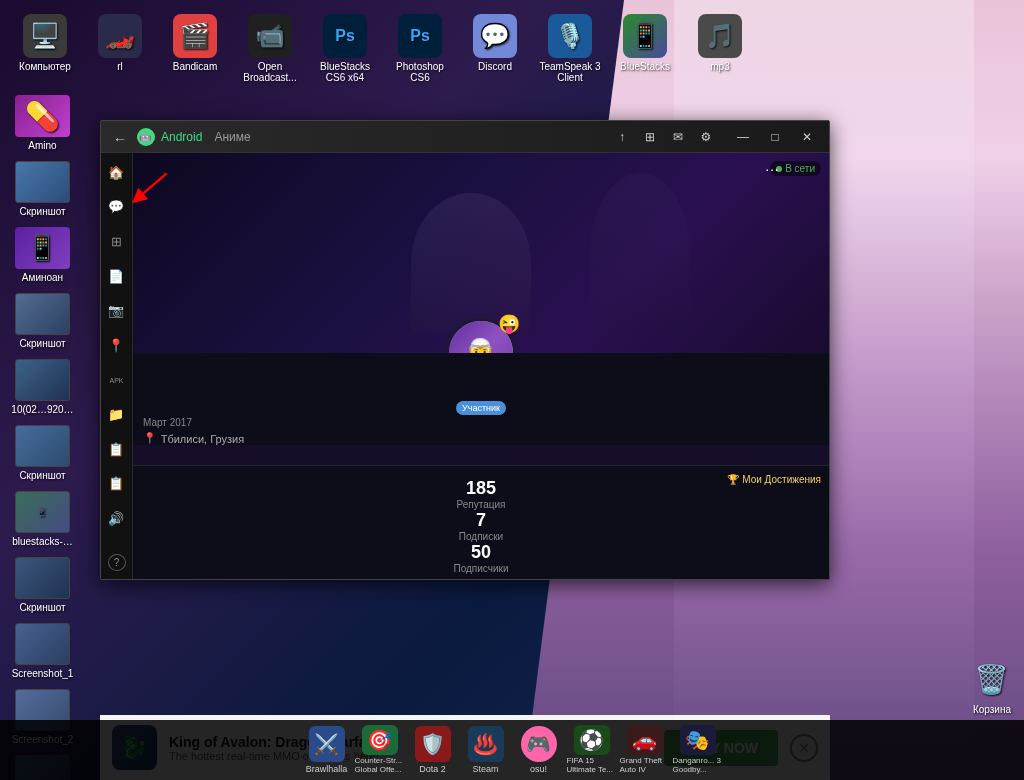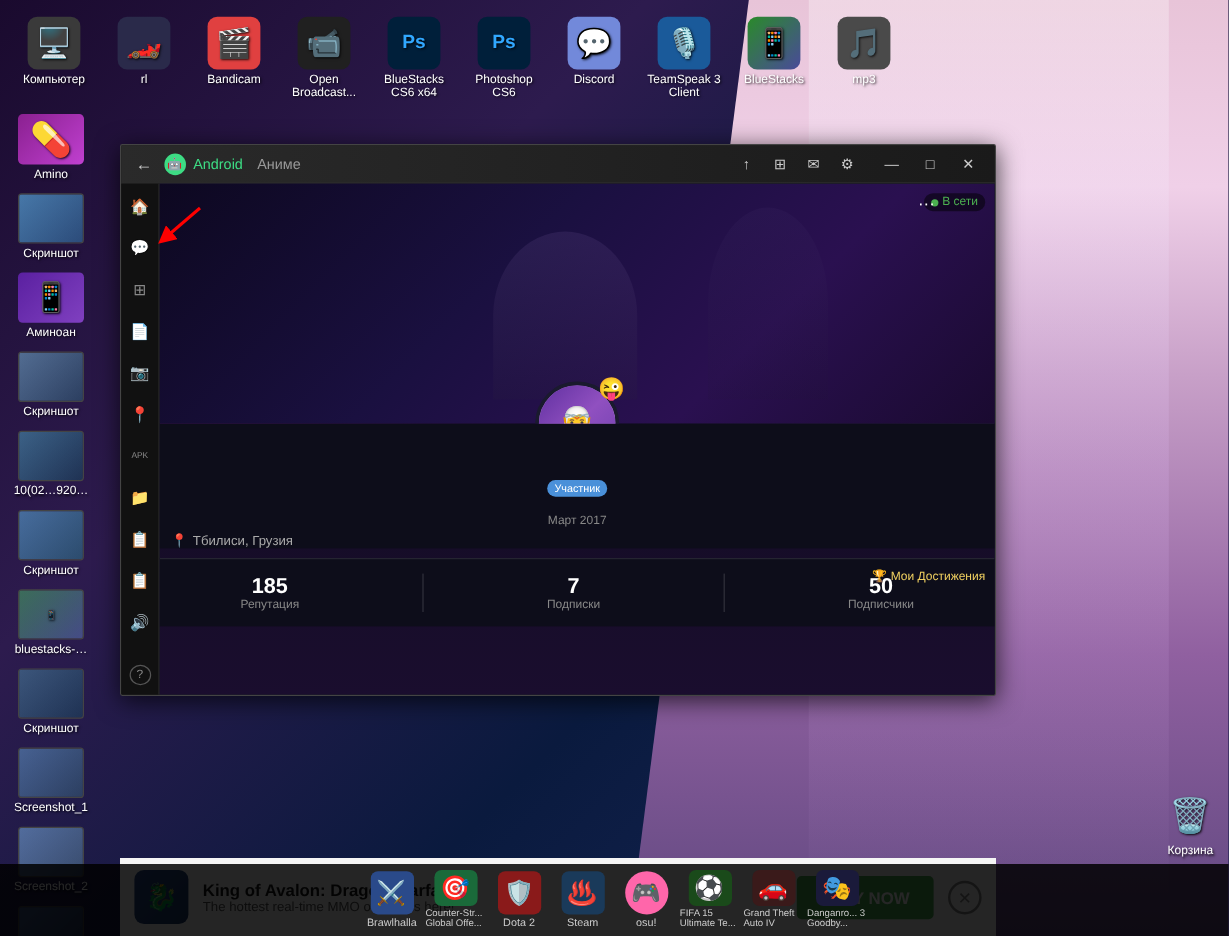--- a/index.html
+++ b/index.html
@@ -345,22 +345,21 @@
       font-size: 9px;
       padding: 2px 6px;
       border-radius: 10px;
       display: inline-block;
       margin-top: 3px;
     }
 
     .profile-date {
       color: #888;
       font-size: 10px;
-      text-align: center;
-      margin-top: 14px;
+      margin-top: 2px;
     }
 
     
     .online-badge {
       position: absolute;
       top: 8px;
       right: 8px;
       background: rgba(0,0,0,0.5);
       color: #4CAF50;
       font-size: 10px;
@@ -397,21 +396,22 @@
       font-size: 11px;
       margin-top: 4px;
     }
 
     
     .stats-row {
       display: flex;
       justify-content: space-around;
       padding: 12px 16px;
       border-top: 1px solid rgba(255,255,255,0.1);
-      margin-top: 8px;
+      margin-top: 20px;
+      flex-direction: column;
     }
 
     .stat-item {
       text-align: center;
     }
 
     .stat-number {
       color: #fff;
       font-size: 18px;
       font-weight: bold;

